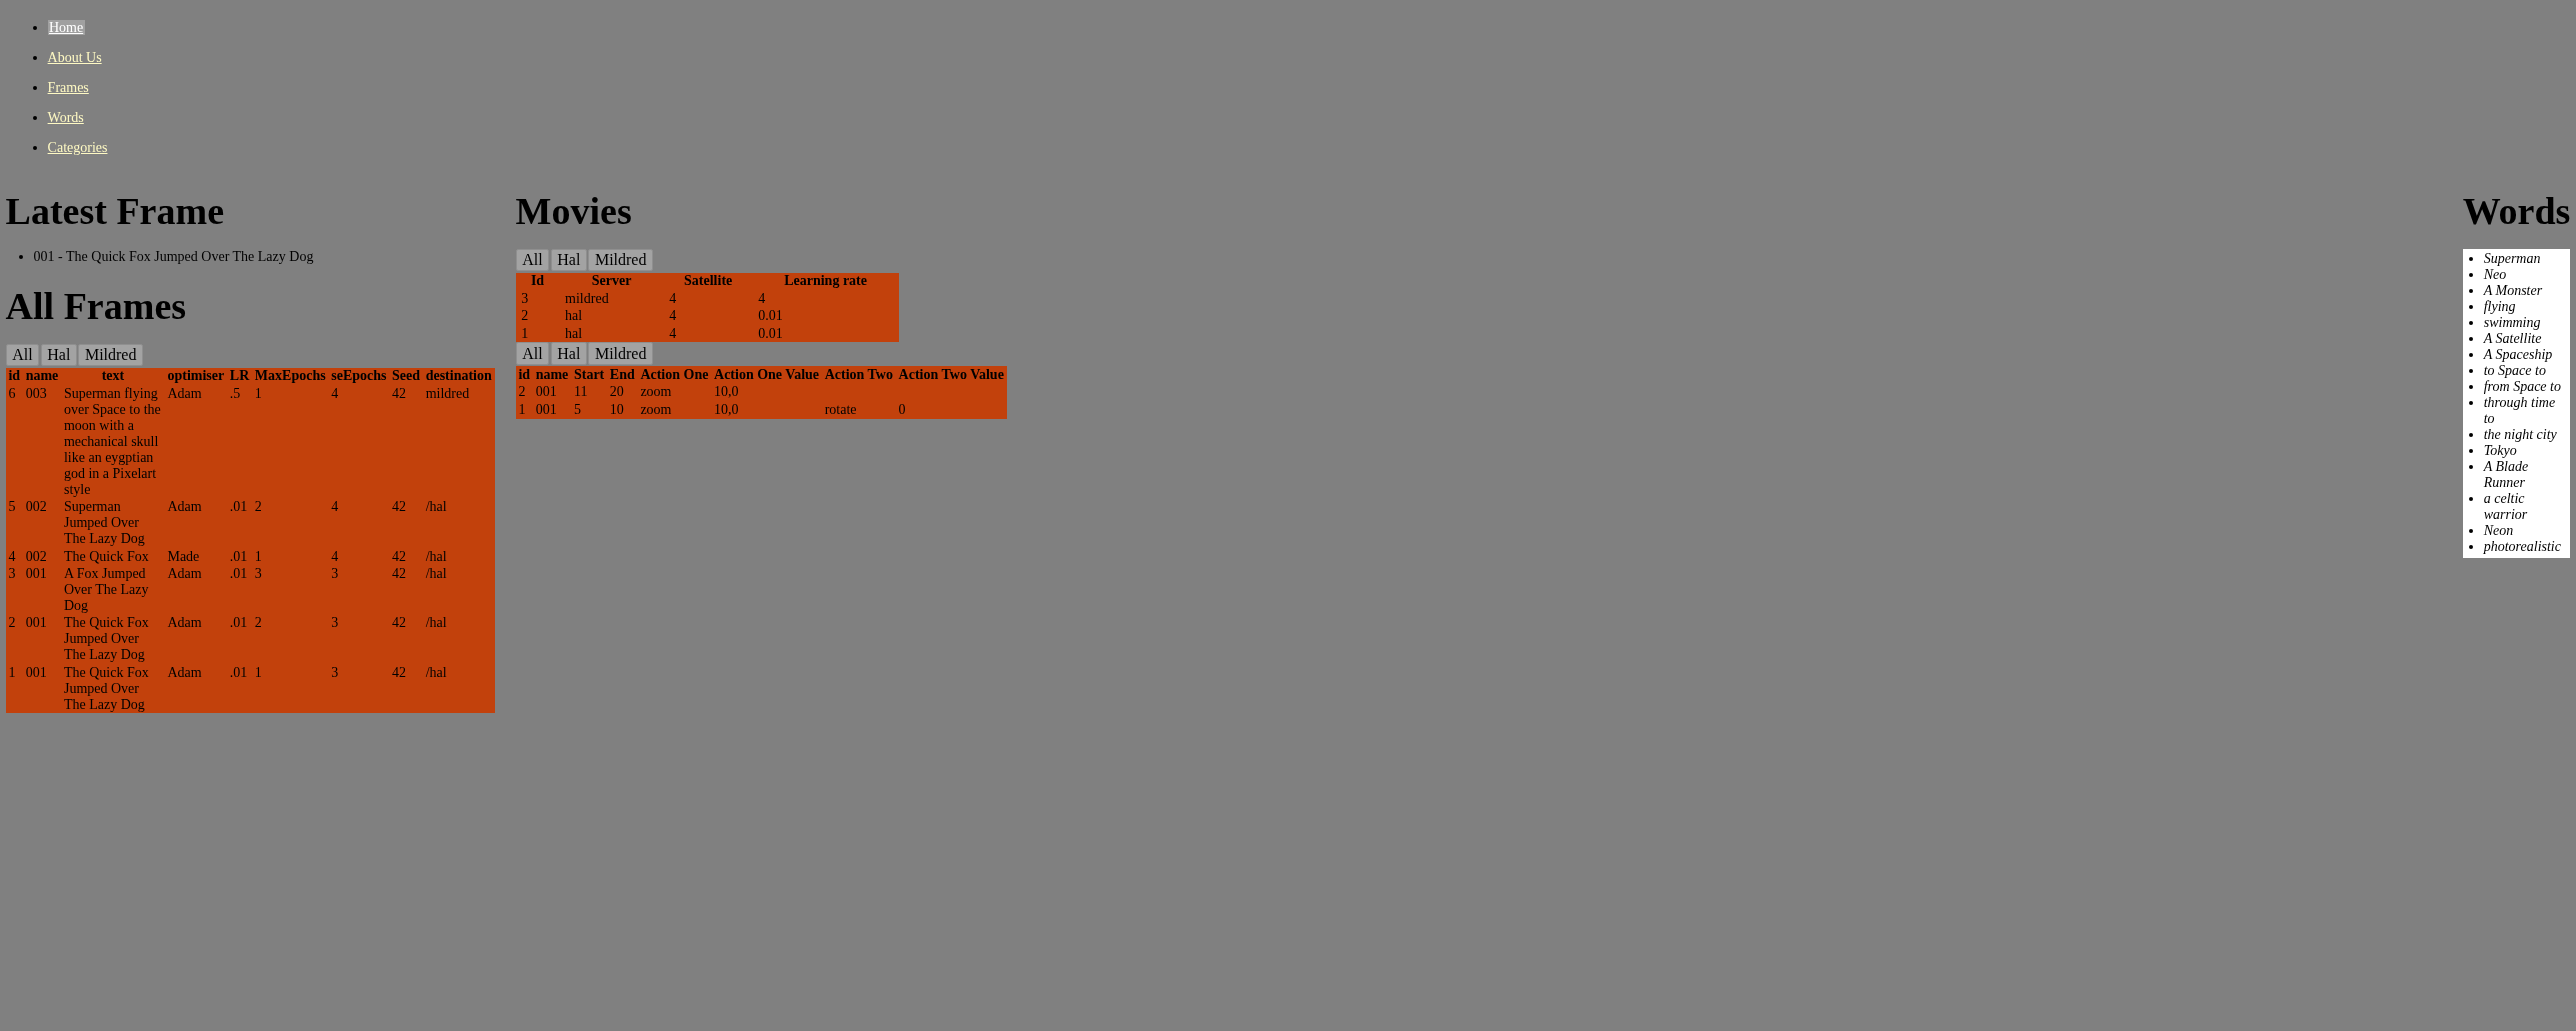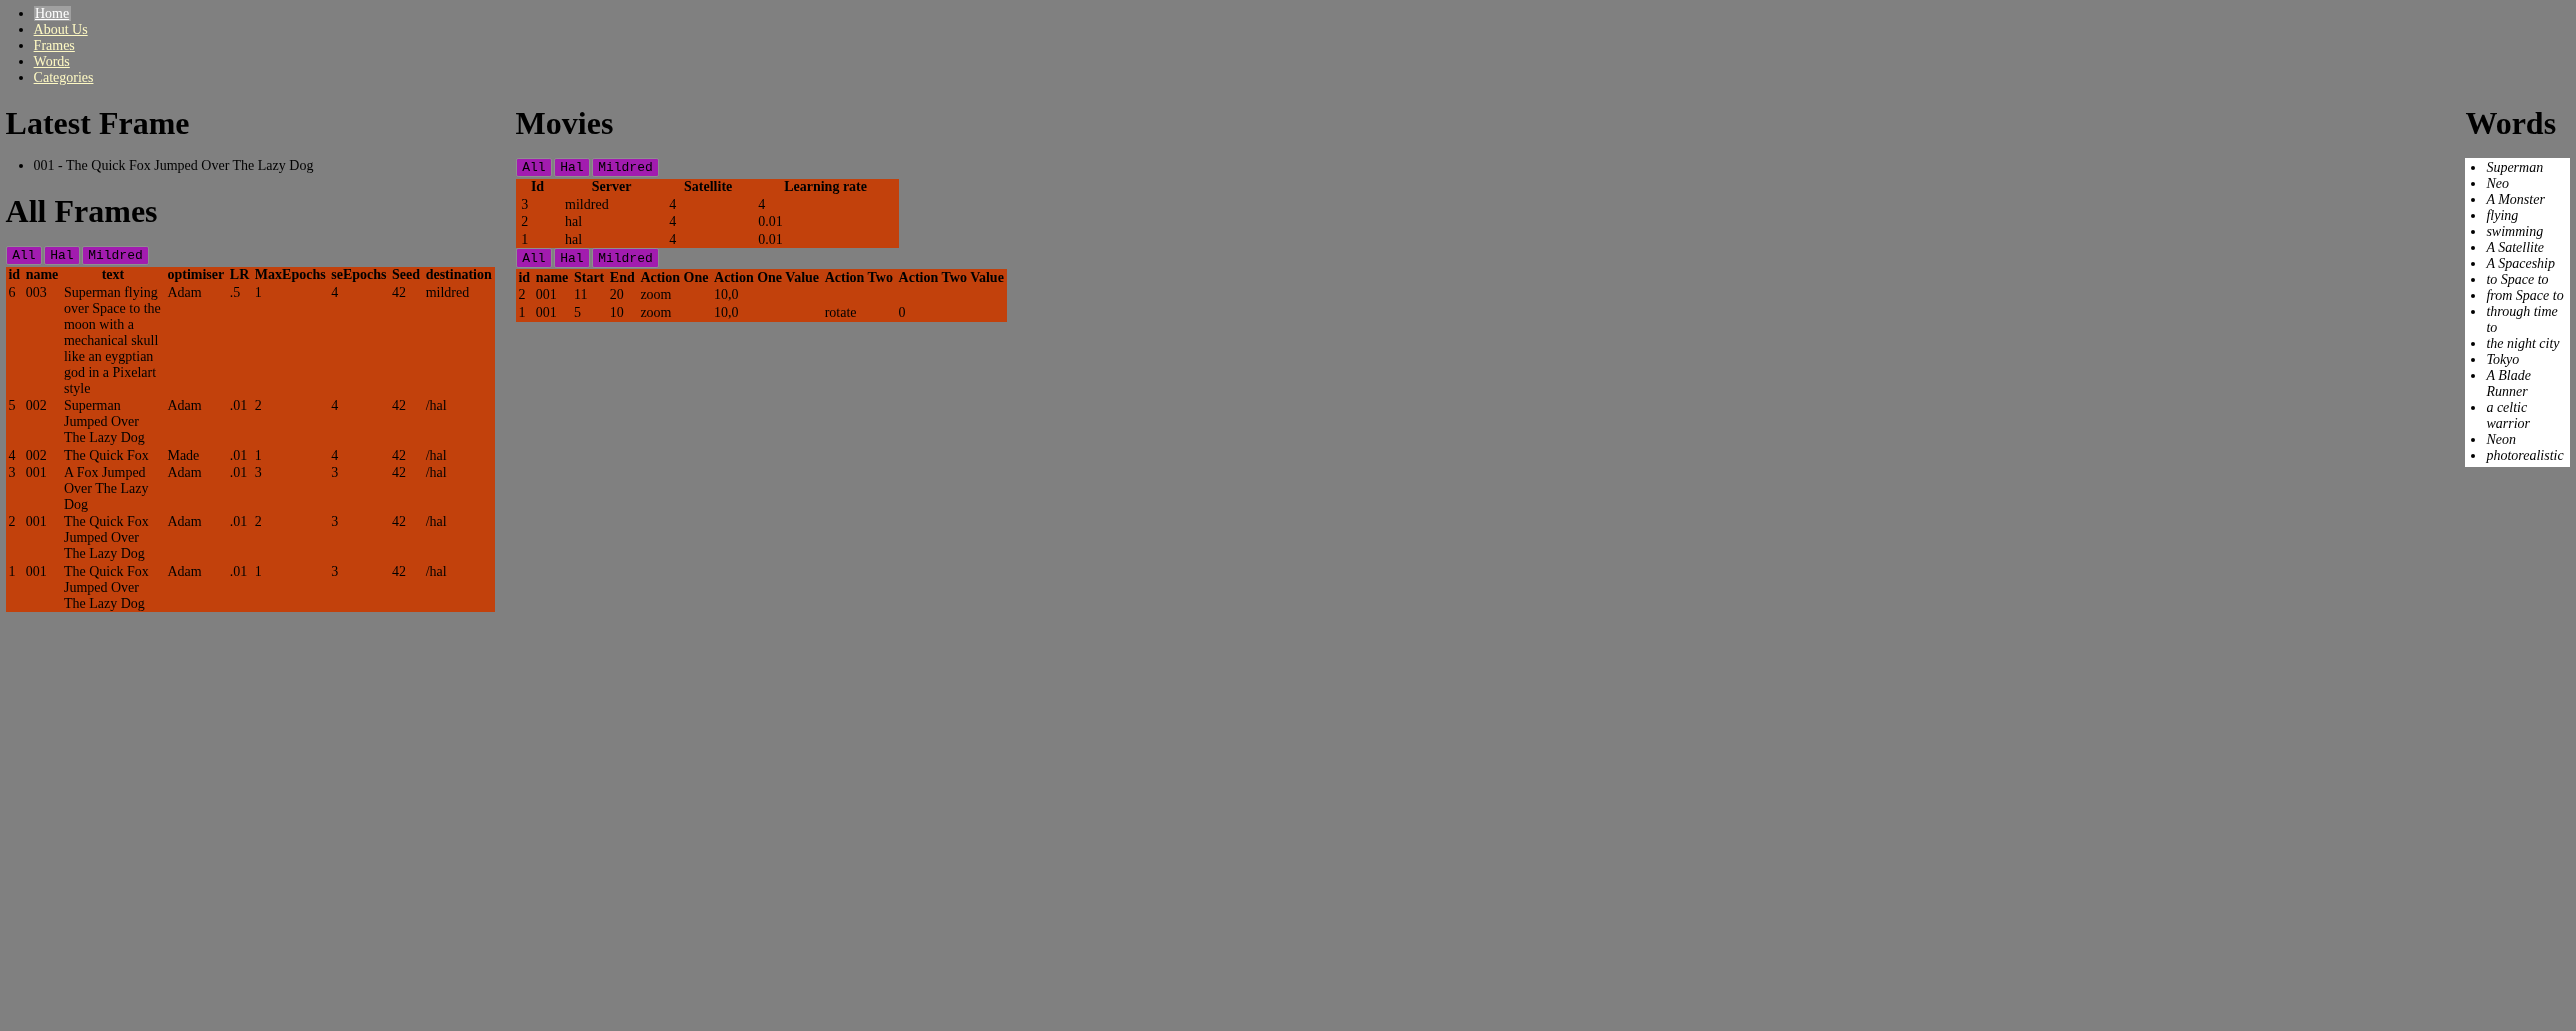--- a/index.html
+++ b/index.html
@@ -9,60 +9,60 @@
       margin: 0;
       padding: 5.6px;
       font-size: 14px;
       color: #000;
     }
     .nav-list {
       margin: 0 0 0 0;
       padding-left: 28px;
     }
     .nav-list li {
-      margin: 0;
+      margin: 14px;
     }
     .nav-list a {
       color: #fef9c3;
       text-decoration: underline;
     }
     .nav-list a.active {
       background: #a0a0a0;
       color: #fff;
       padding: 0 1.4px;
     }
     .columns {
       display: flex;
       gap: 21px;
       align-items: flex-start;
     }
     .col-left { flex: 0 0 489px; }
     .col-mid { flex: 1; }
     .col-right { flex: 0 0 105px; }
     h1 {
       font-weight: bold;
-      font-size: 32px;
+      font-size: 38px;
       margin: 19.6px 0 15.4px 0;
     }
     .latest-list {
       padding-left: 28px;
       margin: 0;
     }
     .filter-bar {
       display: inline-flex;
       gap: 1.4px;
       margin-bottom: 1.4px;
     }
     .filter-btn {
-      background: #a21caf;
+      background: #a3a3a3;
       border: 0.7px solid #8f8f8f;
       border-radius: 2.1px;
       padding: 1.4px 5.6px;
-      font-family: Liberation Mono, monospace;
-      font-size: 13px;
+      font-family: Liberation Serif, serif;
+      font-size: 16px;
       cursor: pointer;
     }
     table {
       border-collapse: collapse;
       background: #c2410c;
       font-size: 14px;
     }
     th, td {
       padding: 0.7px 2.8px;
       text-align: left;

